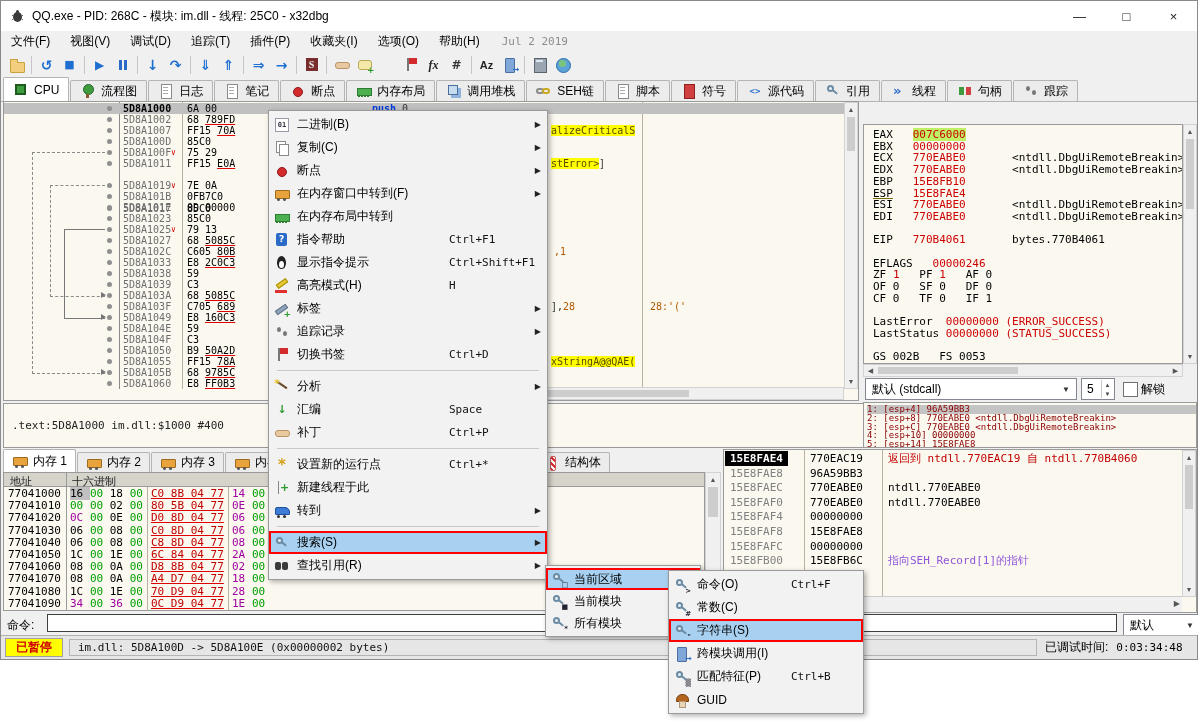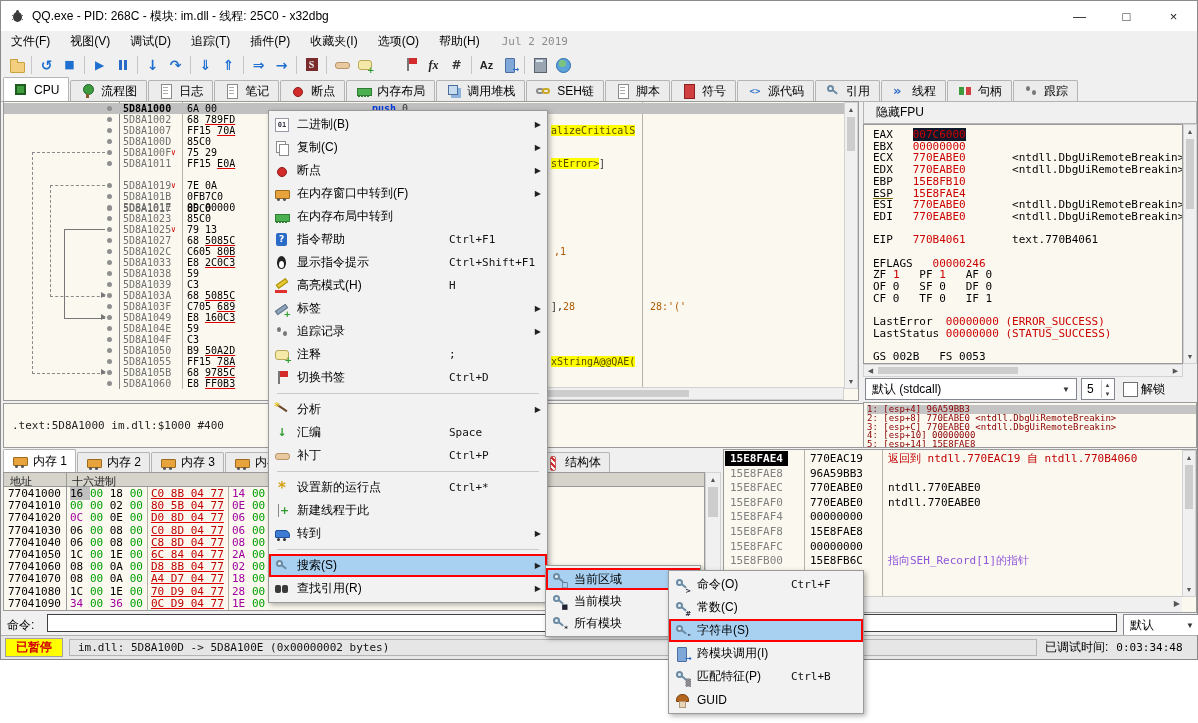--- a/index.html
+++ b/index.html
@@ -58,21 +58,21 @@
   .infobox{position:absolute;left:2px;top:402px;width:1026px;height:45px;background:#FBF8EF;border:1px solid #9A9A9A;
            font:11px "DejaVu Sans Mono",monospace;display:flex;align-items:center;padding-left:8px;box-sizing:border-box;color:#222}
   
   .regpanel{position:absolute;left:862px;top:100px;width:334px;height:347px}
   .fpubar{position:absolute;top:0;left:0;right:0;height:23px;background:#F0F0F0;border:1px solid #B4B4B4;
           font-size:12px;display:flex;align-items:center;padding-left:12px;box-sizing:border-box}
   .regview{position:absolute;left:0;right:14px;top:23px;height:240px;background:#FBF8EF;border:1px solid #9A9A9A;overflow:hidden;box-sizing:border-box}
   .regrow{position:absolute;left:9px;white-space:pre;font:11px "DejaVu Sans Mono",monospace;height:12px;line-height:12px}
   .rk{color:#000}
   .rr{color:#CC0000}
-  .rbg{background:#0f172a}
+  .rbg{background:#bef264}
   .rku{text-decoration:underline;text-decoration-color:#7A6A00}
   .convrow{position:absolute;top:277px;left:0;right:0;height:22px}
   .combo{position:absolute;display:flex;align-items:center;border:1px solid #828790;background:#FFF;font-size:12px;
          padding:0 6px;box-sizing:border-box;height:22px}
   .comboarr{margin-left:auto;font-size:8px;color:#333}
   .spinner{position:absolute;left:218px;width:34px;height:22px;border:1px solid #828790;background:#FFF;box-sizing:border-box;
            display:flex;align-items:center;padding-left:5px;font-size:12px}
   .spinarr{position:absolute;right:1px;top:1px;width:11px;height:18px;border-left:1px solid #C8C8C8;display:flex;
            flex-direction:column;align-items:center;justify-content:space-around;font-size:6px;color:#444}
   .chk{position:absolute;left:260px;top:4px;width:13px;height:13px;border:1px solid #707070;background:#FFF}
@@ -420,34 +420,31 @@
         <span class="sbarrh" style="left:0">◀</span>
         <span class="sbthumb" style="top:2px;bottom:2px;left:16px;width:330px"></span>
       </div>
     </div>
 
     <div class="infobox">
       <span>.text:5D8A1000 im.dll:$1000 #400</span>
     </div>
 
     <div class="regpanel">
-      <div class="fpubar">
-        <span>隐藏FPU</span>
-      </div>
       <div class="regview" id="regview">
           <div class="regrow" style="top: 4px;"><span class="rk">EAX   </span><span class="rr rbg">007C6000</span></div>
           <div class="regrow" style="top: 15.7px;"><span class="rk">EBX   </span><span class="rr">00000000</span></div>
           <div class="regrow" style="top: 27.4px;"><span class="rk">ECX   </span><span class="rr">770EABE0</span><span class="rk">       &lt;ntdll.DbgUiRemoteBreakin&gt;</span></div>
           <div class="regrow" style="top: 39.1px;"><span class="rk">EDX   </span><span class="rr">770EABE0</span><span class="rk">       &lt;ntdll.DbgUiRemoteBreakin&gt;</span></div>
           <div class="regrow" style="top: 50.8px;"><span class="rk">EBP   </span><span class="rr">15E8FB10</span></div>
           <div class="regrow" style="top: 62.5px;"><span class="rk rku">ESP</span><span class="rk">   </span><span class="rr">15E8FAE4</span></div>
           <div class="regrow" style="top: 74.2px;"><span class="rk">ESI   </span><span class="rr">770EABE0</span><span class="rk">       &lt;ntdll.DbgUiRemoteBreakin&gt;</span></div>
           <div class="regrow" style="top: 85.9px;"><span class="rk">EDI   </span><span class="rr">770EABE0</span><span class="rk">       &lt;ntdll.DbgUiRemoteBreakin&gt;</span></div>
           <div class="regrow" style="top: 97.6px;"></div>
-          <div class="regrow" style="top: 109.3px;"><span class="rk">EIP   </span><span class="rr">770B4061</span><span class="rk">       text.770B4061</span></div>
+          <div class="regrow" style="top: 109.3px;"><span class="rk">EIP   </span><span class="rr">770B4061</span><span class="rk">       bytes.770B4061</span></div>
           <div class="regrow" style="top: 121px;"></div>
           <div class="regrow" style="top: 132.7px;"><span class="rk">EFLAGS   </span><span class="rr">00000246</span></div>
           <div class="regrow" style="top: 144.4px;"><span class="rk">ZF </span><span class="rr">1</span><span class="rk">   PF </span><span class="rr">1</span><span class="rk">   AF 0</span></div>
           <div class="regrow" style="top: 156.1px;"><span class="rk">OF 0   SF 0   DF 0</span></div>
           <div class="regrow" style="top: 167.8px;"><span class="rk">CF 0   TF 0   IF 1</span></div>
           <div class="regrow" style="top: 179.5px;"></div>
           <div class="regrow" style="top: 191.2px;"><span class="rk">LastError  </span><span class="rr">00000000 (ERROR_SUCCESS)</span></div>
           <div class="regrow" style="top: 202.9px;"><span class="rk">LastStatus </span><span class="rr">00000000 (STATUS_SUCCESS)</span></div>
           <div class="regrow" style="top: 214.6px;"></div>
           <div class="regrow" style="top: 226.3px;"><span class="rk">GS 002B   FS 0053</span></div>
@@ -636,25 +633,20 @@
         <span class="ico i-label"></span>
         <span class="mlabel">标签</span>
         <span class="marrow">▶</span>
       </div>
       <div class="mrow">
         <span class="ico i-foot"></span>
         <span class="mlabel">追踪记录</span>
         <span class="marrow">▶</span>
       </div>
       <div class="mrow">
-        <span class="ico i-comment"></span>
-        <span class="mlabel">注释</span>
-        <span class="msc" style="left: 180px;">;</span>
-      </div>
-      <div class="mrow">
         <span class="ico i-bm"></span>
         <span class="mlabel">切换书签</span>
         <span class="msc" style="left: 180px;">Ctrl+D</span>
       </div>
       <div class="msep"></div>
       <div class="mrow">
         <span class="ico i-wand"></span>
         <span class="mlabel">分析</span>
         <span class="marrow">▶</span>
       </div>

